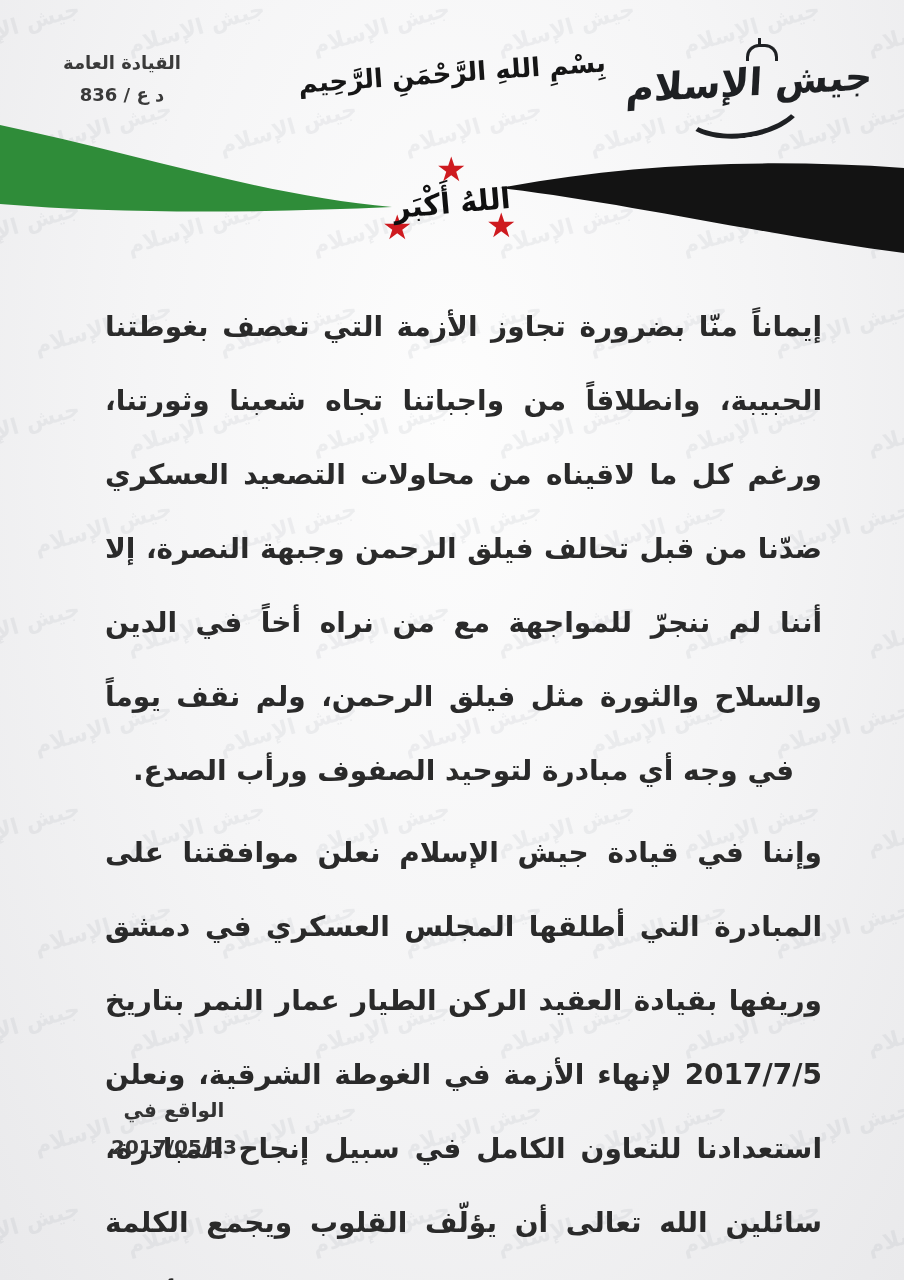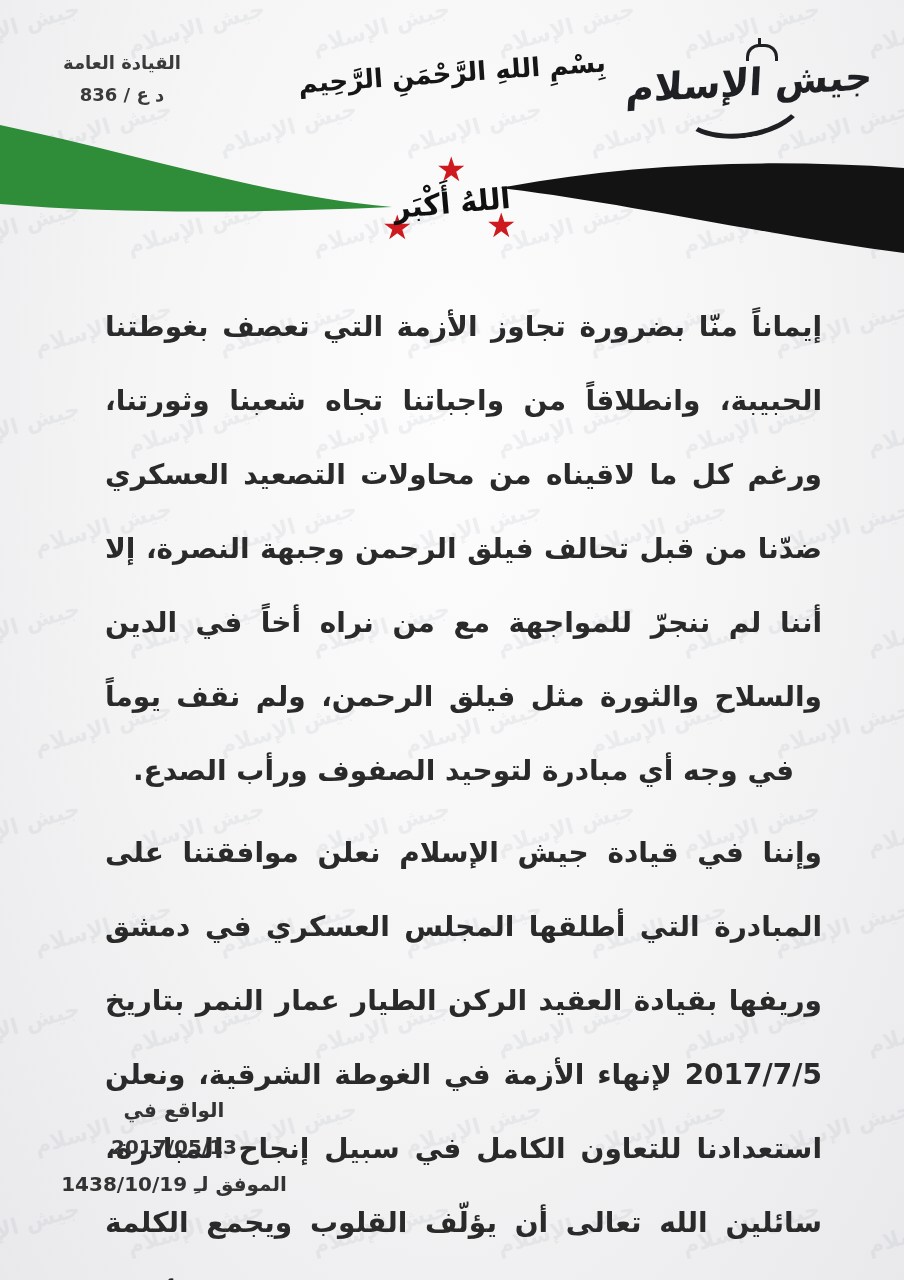--- a/index.html
+++ b/index.html
@@ -172,16 +172,15 @@
   <span class="star star-right" style="color: rgb(206, 26, 31);">★</span>
   <div class="takbir">اللهُ أَكْبَر</div>
 
   <div class="body-text" lang="ar">
     <p>إيماناً منّا بضرورة تجاوز الأزمة التي تعصف بغوطتنا الحبيبة، وانطلاقاً من واجباتنا تجاه شعبنا وثورتنا، ورغم كل ما لاقيناه من محاولات التصعيد العسكري ضدّنا من قبل تحالف فيلق الرحمن وجبهة النصرة، إلا أننا لم ننجرّ للمواجهة مع من نراه أخاً في الدين والسلاح والثورة مثل فيلق الرحمن، ولم نقف يوماً في وجه أي مبادرة لتوحيد الصفوف ورأب الصدع.</p>
     <p>وإننا في قيادة جيش الإسلام نعلن موافقتنا على المبادرة التي أطلقها المجلس العسكري في دمشق وريفها بقيادة العقيد الركن الطيار عمار النمر بتاريخ 2017/7/5 لإنهاء الأزمة في الغوطة الشرقية، ونعلن استعدادنا للتعاون الكامل في سبيل إنجاح المبادرة، سائلين الله تعالى أن يؤلّف القلوب ويجمع الكلمة ويوّحد الصف في الغوطة المباركة وفي سائر أرجاء سورية الحرة.</p>
   </div>
 
   <div class="footer-dates">
     <div>الواقع في 2017/05/13</div>
-    <div>الموفق لـِ 1438/10/19</div>
   </div>
 
 </div>
 
 </body></html>

